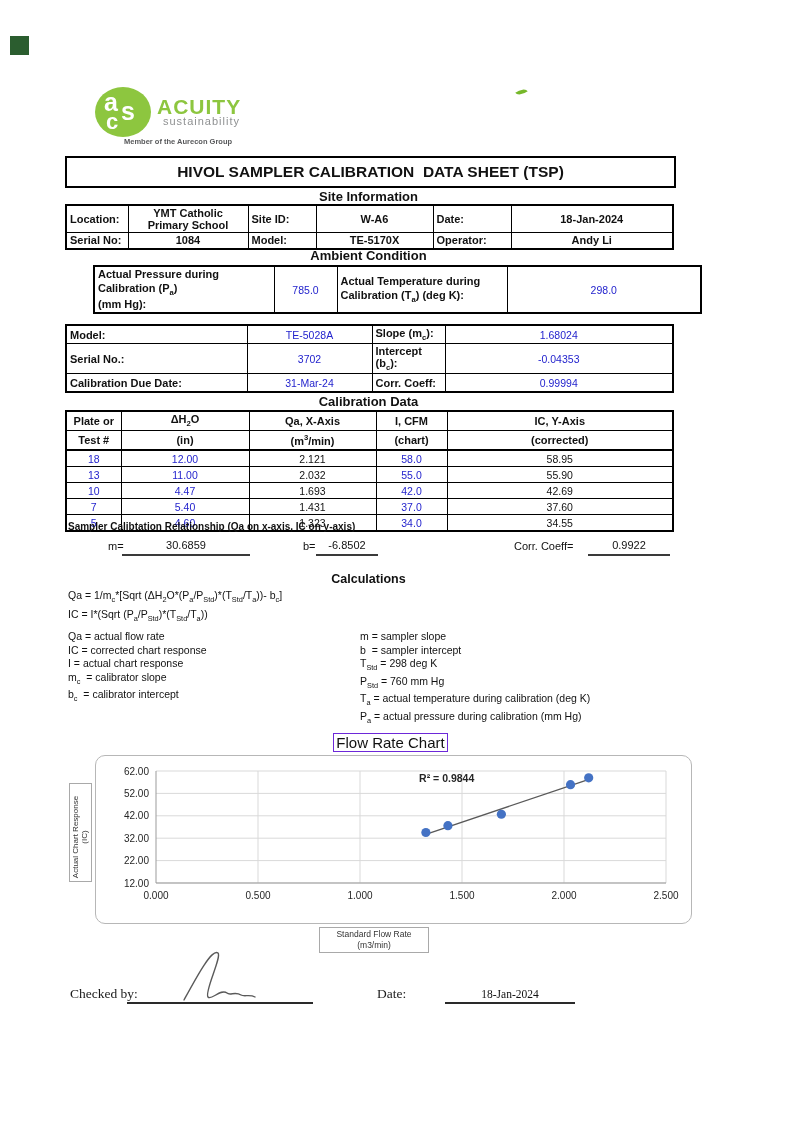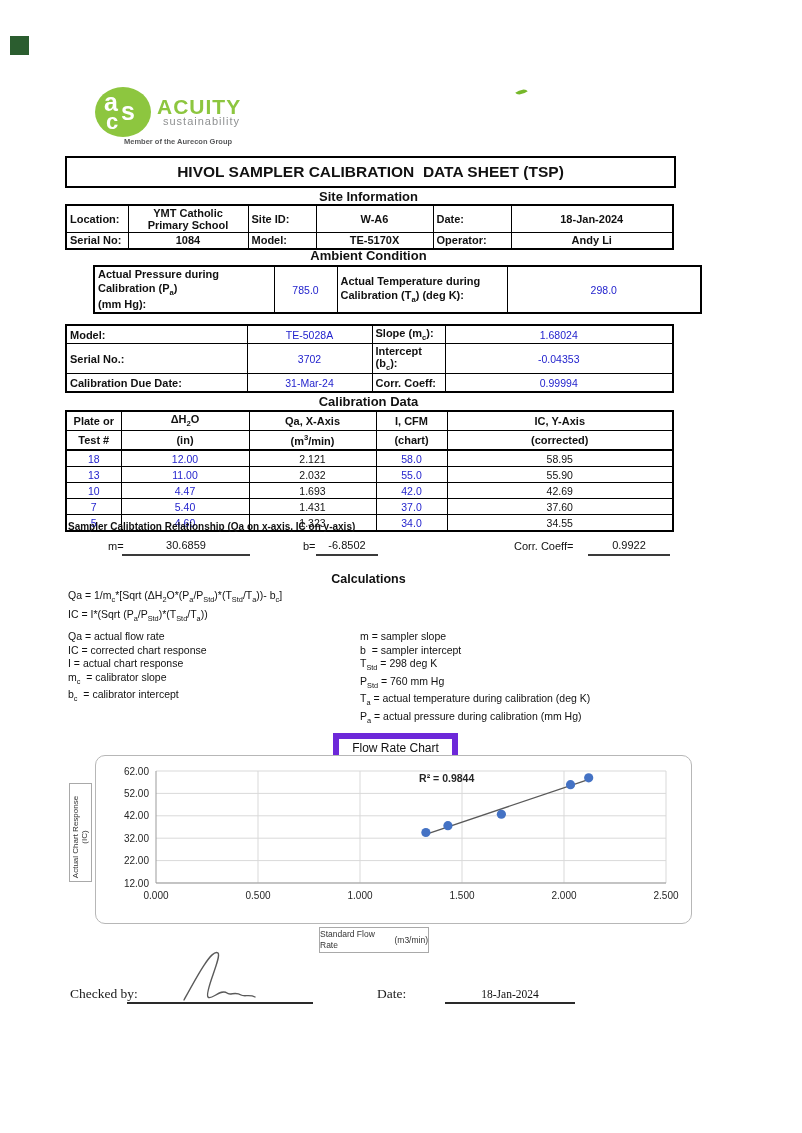--- a/index.html
+++ b/index.html
@@ -45,29 +45,29 @@
   .rel-label{font-weight:bold;font-size:10px;text-align:right;}
   .rel-item{position:absolute;font-size:11px;}
   .rel-line{position:absolute;border-bottom:2px solid #3a3a3a;}
   .rel-val{position:absolute;font-size:11px;text-align:center;}
 
   .calc-line{font-size:10.5px;line-height:15px;white-space:pre-wrap;}
   .def-line{font-size:10.5px;line-height:13.5px;white-space:pre-wrap;}
   sub{font-size:70%;}
   sup{font-size:70%;}
 
-  .chart-title-box{left:333px;top:733px;width:113px;height:17px;border:6px solid #6d28d9;
-      display:flex;align-items:center;justify-content:center;font-size:12px;}
+  .chart-title-box{left:333px;top:733px;width:113px;height:17px;border:1px solid #6d28d9;
+      display:flex;align-items:center;justify-content:center;font-size:15px;}
   .chart-frame{left:95px;top:755px;width:595px;height:167px;border:1.3px solid #b7b7b7;
       border-radius:10px;background:#fff;}
   .ylab-box{left:69px;top:783px;width:21px;height:97px;border:1px solid #a9a9a9;}
   .ylab-box span{position:absolute;left:-38px;top:44px;width:96px;text-align:center;
       font-size:8px;color:#333;transform:rotate(-90deg);display:block;}
   .xlab-box{left:319px;top:927px;width:108px;height:24px;border:1px solid #a9a9a9;
-      display:flex;flex-direction:row;align-items:center;justify-content:center;
+      display:flex;flex-direction:column;align-items:center;justify-content:center;
       font-size:8.5px;line-height:1.25;color:#333;}
   svg text{font-family:"Liberation Sans",sans-serif;}
 
   .serif{font-family:"Liberation Serif",serif;}
   .foot-lab{font-size:13.5px;color:#1a1a1a;}
   .foot-line{position:absolute;border-bottom:2px solid #2a2a2a;}
   .foot-date{font-size:11.5px;text-align:center;}
 </style>
 </head>
 <body>

